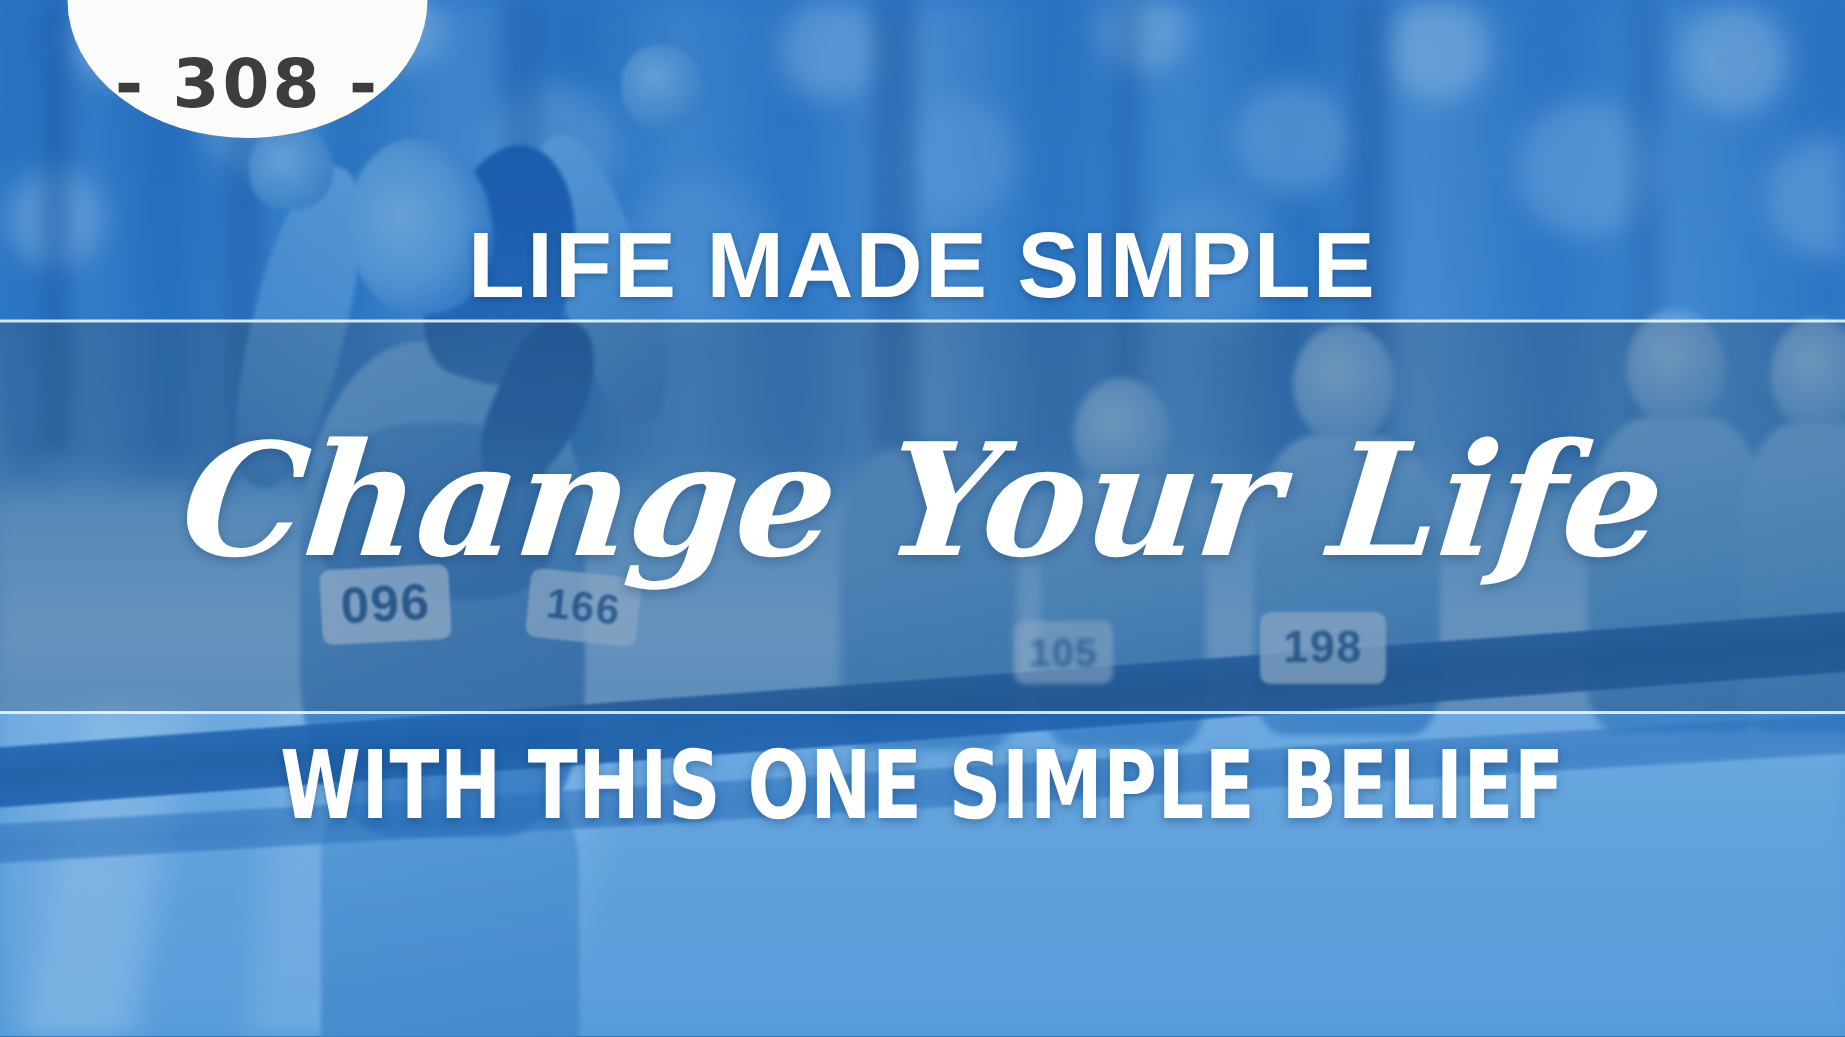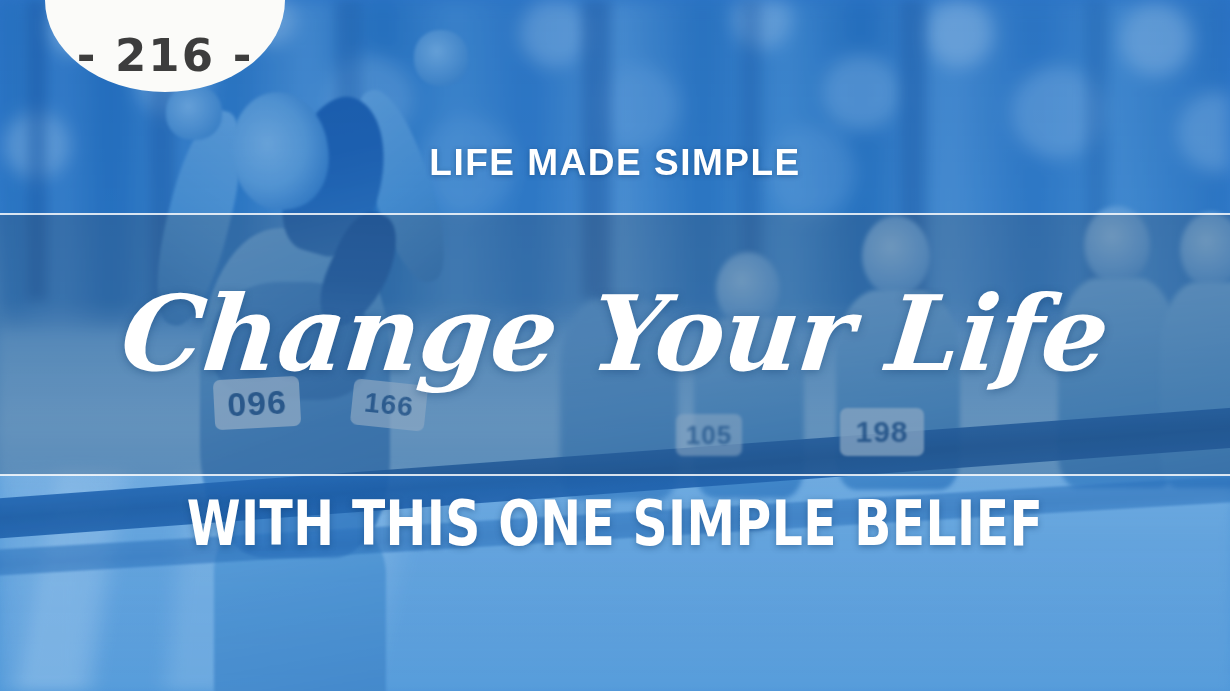--- a/index.html
+++ b/index.html
@@ -236,21 +236,21 @@
   }
 
   
   .txt{position:absolute;z-index:5;color:#fff;white-space:nowrap;}
 
   .title-top{
     left:0;right:0;top:142px;
     text-align:center;
     font-family:"Liberation Sans", sans-serif;
     font-weight:700;
-    font-size:37px;
+    font-size:62px;
     letter-spacing:1.5px;
     text-shadow:0 1px 5px rgba(12,56,104,.45);
   }
   .title-script{
     left:0;right:0;top:272px;
     text-align:center;
     font-family:"DejaVu Serif", serif;
     font-style:italic;
     font-weight:700;
     font-size:104px;
@@ -315,20 +315,20 @@
   </div>
 
   <div class="band band-top"></div>
   <div class="band band-mid"></div>
   <div class="band band-bot"></div>
 
   <div class="rule rule-top"></div>
   <div class="rule rule-bot"></div>
 
   <div class="badge">
-    <span class="badge-text">- 216 -</span>
+    <span class="badge-text">- 308 -</span>
   </div>
 
   <div class="txt title-top">LIFE MADE SIMPLE</div>
   <div class="txt title-script">Change Your Life</div>
   <div class="txt title-bot">WITH THIS ONE SIMPLE BELIEF</div>
 
 </div>
 
 </body></html>

